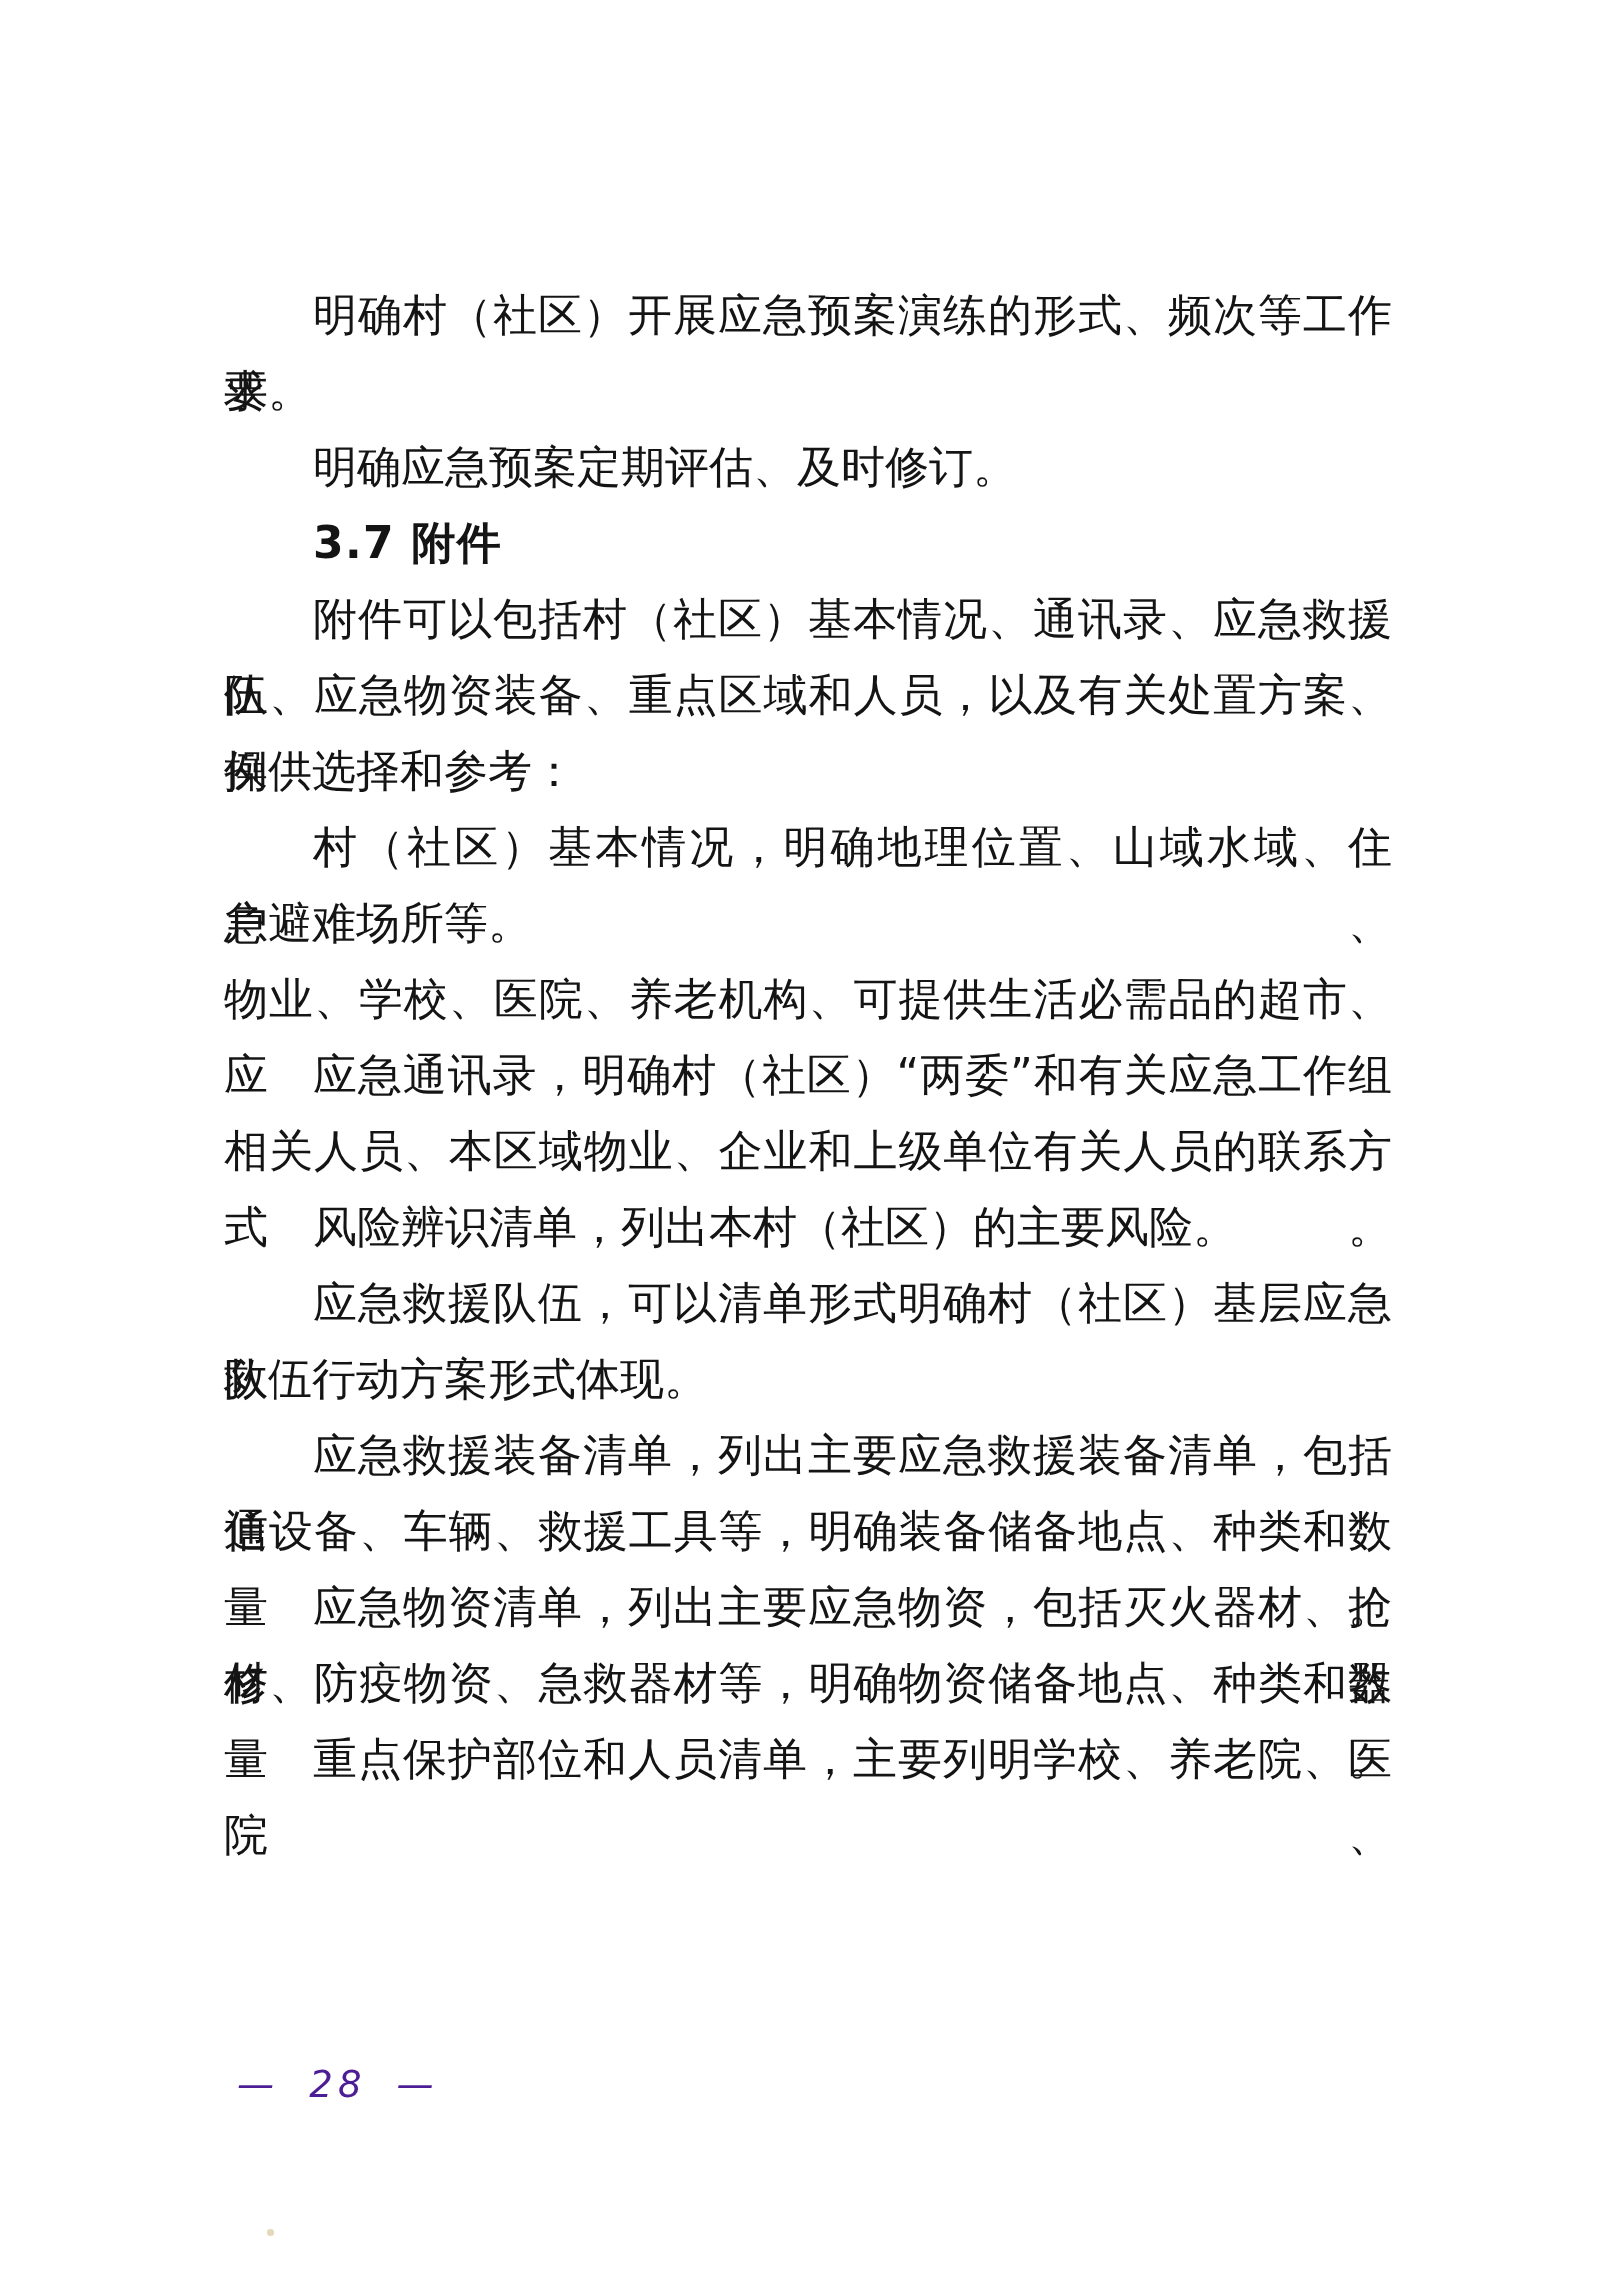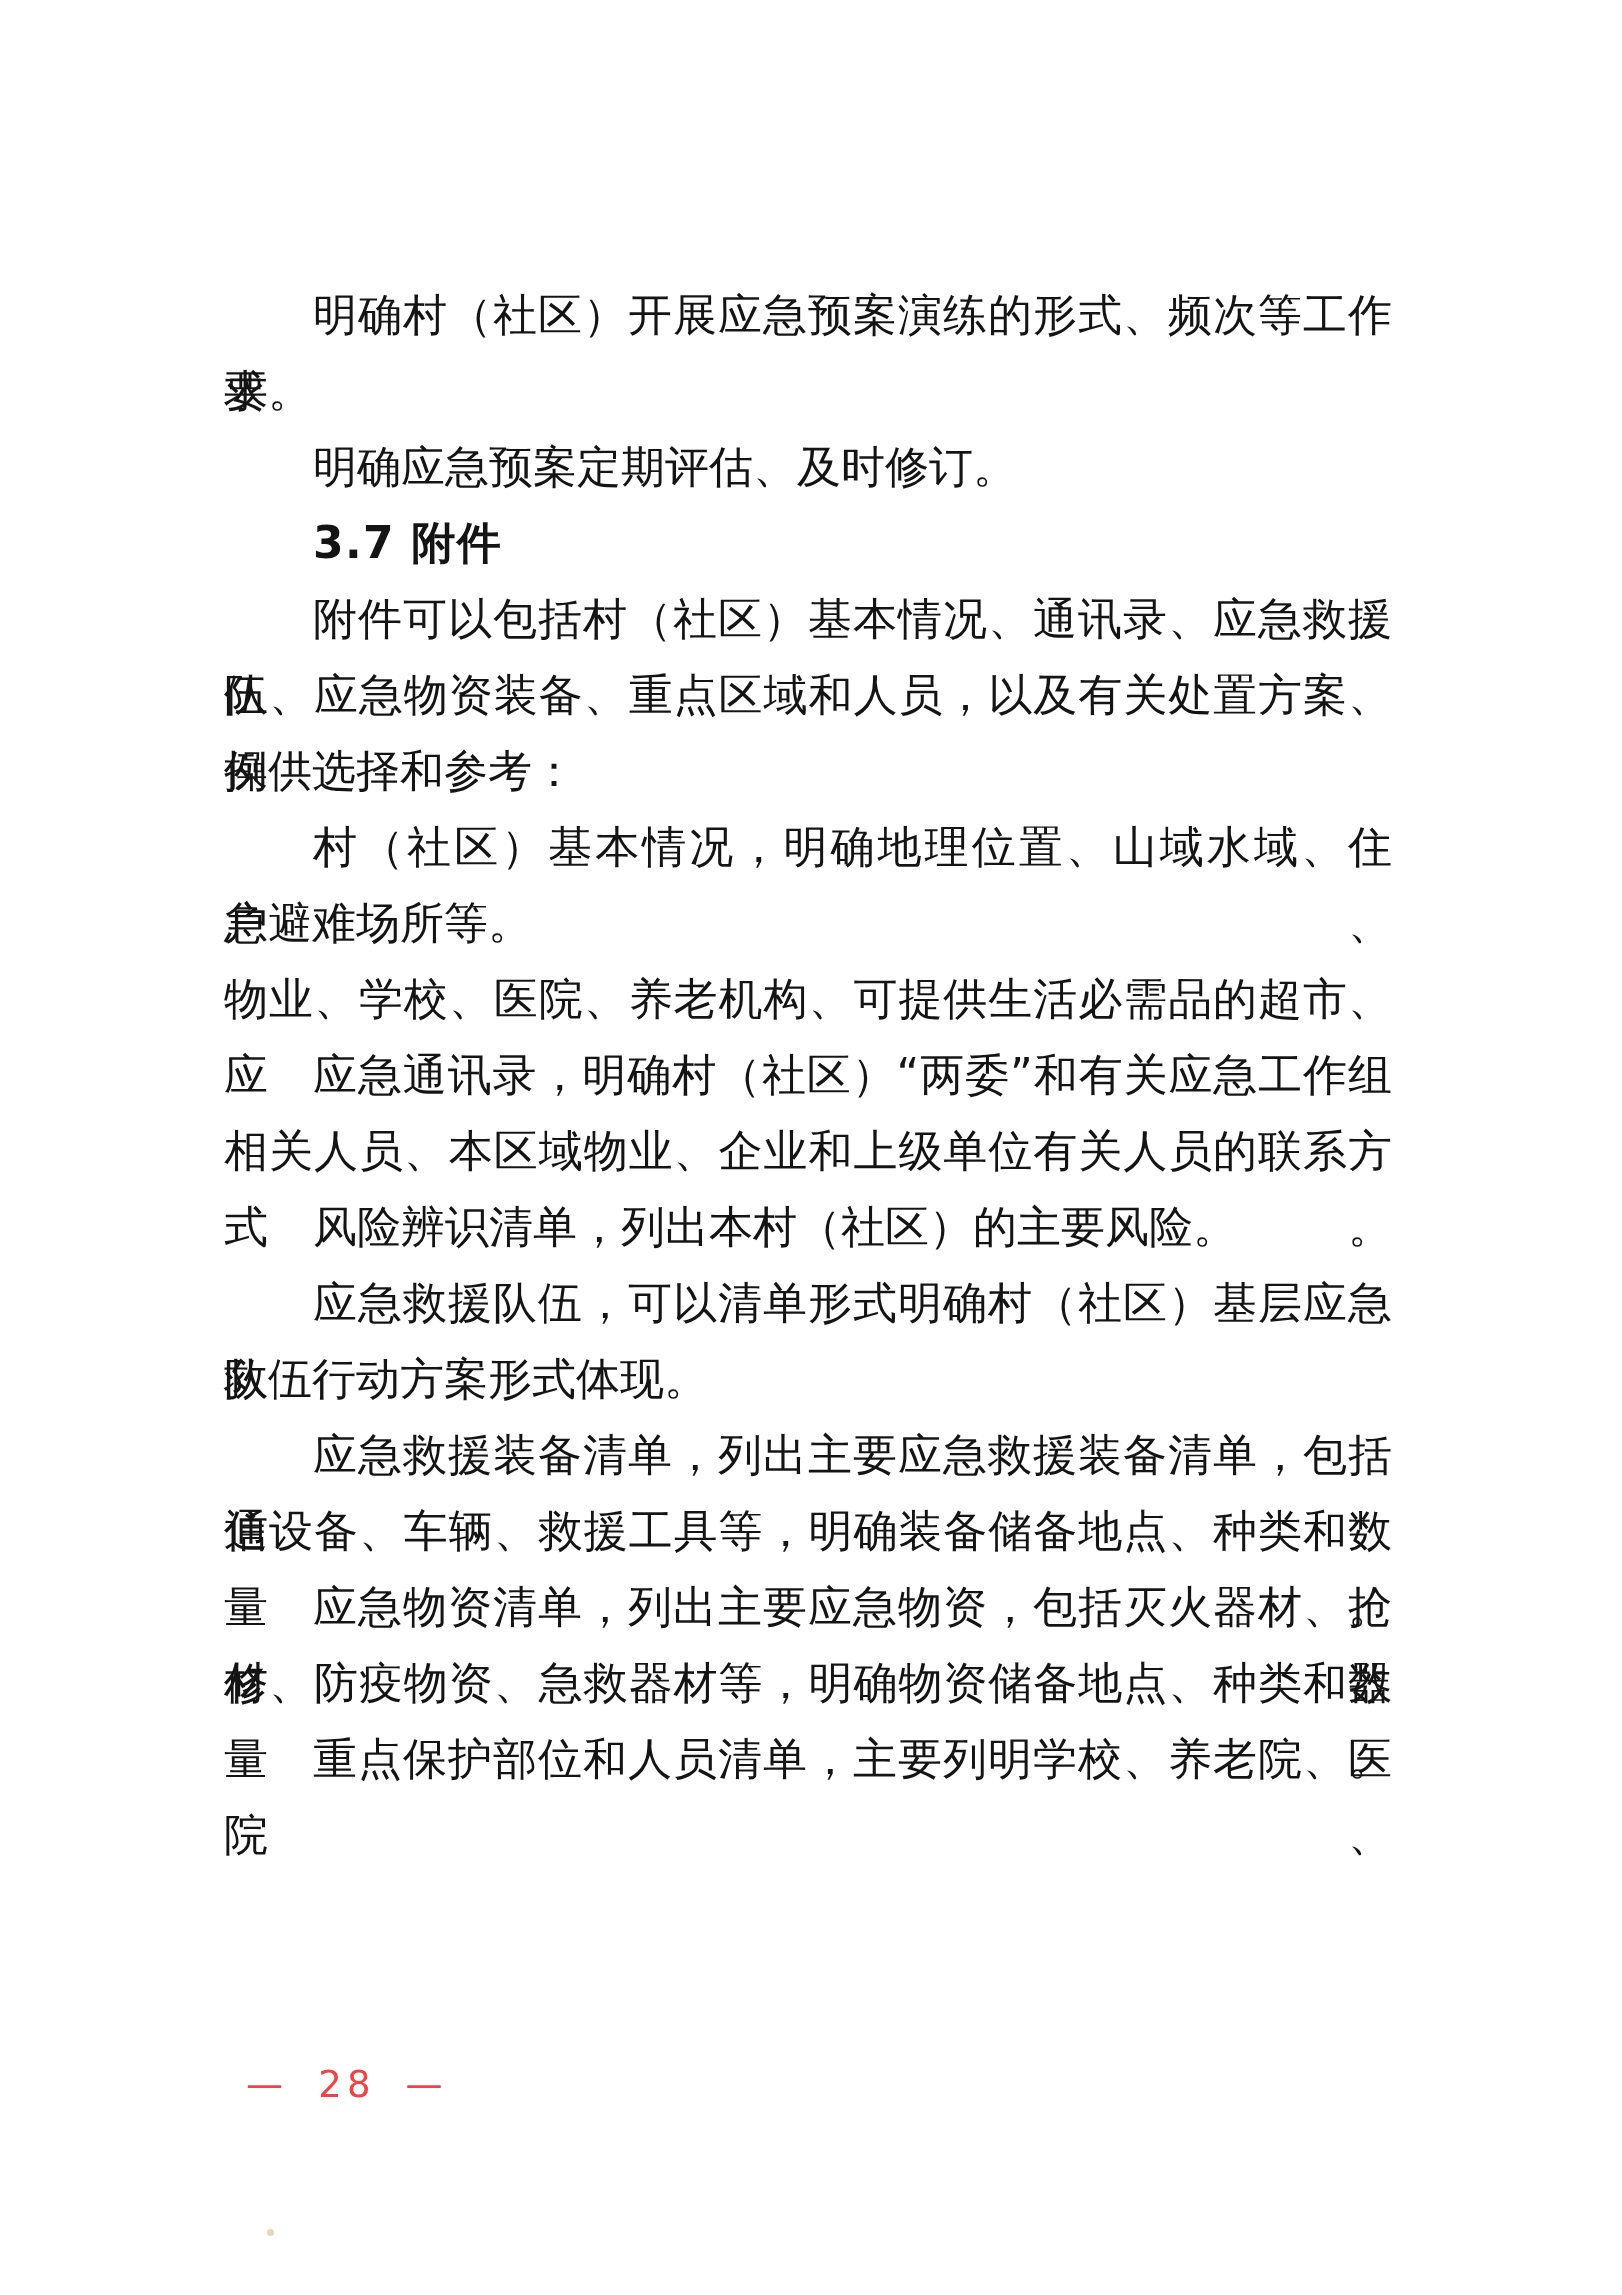--- a/index.html
+++ b/index.html
@@ -22,26 +22,27 @@
   }
   .line { height: 76px; text-align: left; }
   
   .j { text-align: justify; text-align-last: justify; }
   
   .i { text-indent: 89px; }
   
   .b { font-weight: bold; letter-spacing: 1.3px; }
   .footer {
     position: absolute;
-    left: 246px;
+    left: 237px;
     top: 2063px;
     font-size: 37px;
     letter-spacing: 5.2px;
     word-spacing: 13px;
-    color: #ef4444;
+    color: #4c1d95;
+    font-style: italic;
   }
   .artifact-dot {
     position: absolute;
     left: 267px;
     top: 2229px;
     width: 6.5px;
     height: 6.5px;
     border-radius: 50%;
     background: #d6c492;
     opacity: 0.65;

